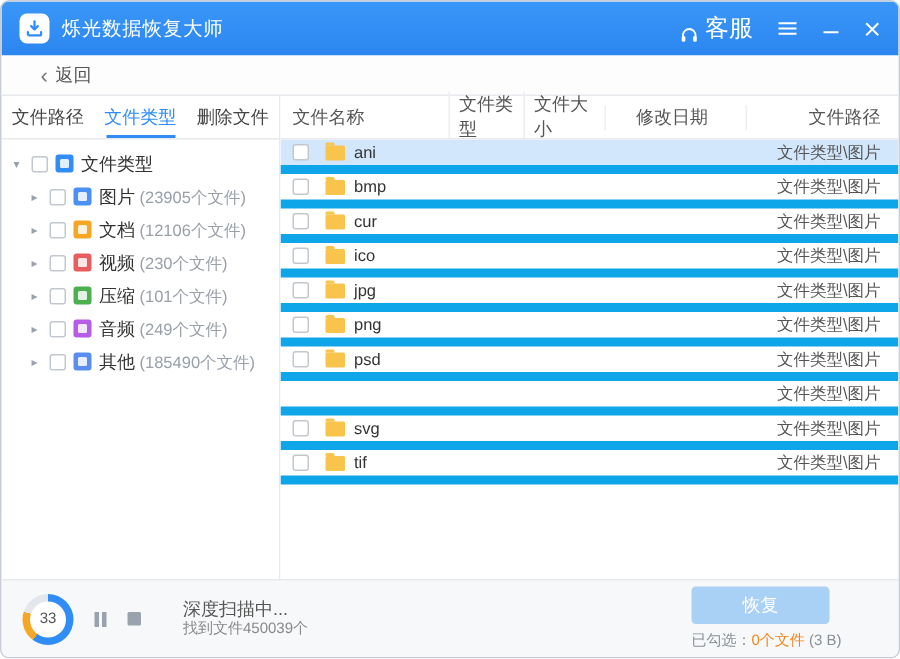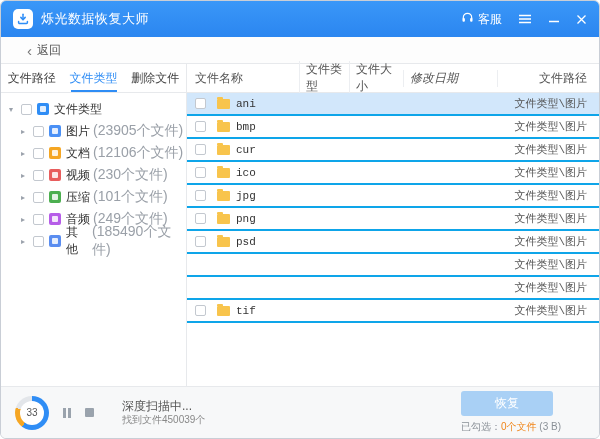--- a/index.html
+++ b/index.html
@@ -20,21 +20,21 @@
     display:flex; align-items:center; padding:0 12px;
     color:#fff;
   }
   .tb-left { display:flex; align-items:center; gap:8px; }
   .logo {
     width:20px; height:20px; background:#fff; border-radius:5px;
     display:flex; align-items:center; justify-content:center; flex:none;
   }
   .tb-title { font-size:13px; letter-spacing:0.5px; }
   .tb-right { margin-left:auto; display:flex; align-items:center; gap:16px; }
-  .tb-item { display:flex; align-items:flex-start; gap:4px; font-size:12px; cursor:pointer; }
+  .tb-item { display:flex; align-items:flex-end; gap:4px; font-size:16px; cursor:pointer; }
   .tb-item svg { display:block; }
 
   
   .backbar {
     height:27px; flex:none; background:#fdfdfd;
     border-bottom:1px solid #e7e9ec;
     display:flex; align-items:center; padding-left:26px;
   }
   .back-btn { display:flex; align-items:center; gap:5px; color:#555; font-size:12px; cursor:pointer; }
   .back-chevron { font-size:15px; line-height:1; color:#777; }
@@ -61,39 +61,39 @@
   .cb {
     width:11px; height:11px; flex:none; border:1px solid #c3c8cf; background:#fff;
     border-radius:2px; margin-right:5px;
   }
   .cat-icon { width:12px; height:12px; flex:none; border-radius:2px; margin-right:5px; position:relative; }
   .cat-icon::after {
     content:""; position:absolute; left:3px; top:3px; right:3px; bottom:3px;
     background:rgba(255,255,255,0.85); border-radius:1px;
   }
   .tree-lbl { color:#333; }
-  .tree-count { color:#9aa0a8; font-size:14px; margin-left:3px; }
+  .tree-count { color:#9aa0a8; font-size:11px; margin-left:3px; }
 
   
   .main { flex:1; display:flex; flex-direction:column; min-width:0; background:#fff; }
   .thead {
     height:29px; flex:none; display:flex; align-items:center;
     border-bottom:1px solid #e7e9ec; font-size:12px; color:#555;
   }
   .th { display:flex; align-items:center; }
   .th span { display:inline-block; }
   .th + .th { border-left:1px solid #eceef1; }
   .col-name { width:112px; padding-left:8px; flex:none;text-align:center; }
   .col-type { width:50px; padding-left:6px; flex:none; }
   .col-size { width:54px; padding-left:6px; flex:none; }
-  .col-date { width:94px; padding-left:6px; flex:none;font-style:italic; }
+  .col-date { width:94px; padding-left:20px; flex:none; }
   .col-path { flex:1; justify-content:flex-end; text-align:right; padding-right:12px; }
 
   .tbody { flex:1; overflow:hidden; }
-  .trow { height:23px; display:flex; align-items:center; font-size:11px; border-bottom:2px solid #0ea5e9; cursor:pointer;font-family:Liberation Mono, monospace; }
+  .trow { height:23px; display:flex; align-items:center; font-size:11px; border-bottom:6px solid #0ea5e9; cursor:pointer; }
   .trow.selected { background:#d2e7fb; }
   .td { display:flex; align-items:center; }
   .td.col-name { gap:6px; }
   .td.col-path { color:#555; }
   .fname { color:#333; }
   .folder {
     width:13px; height:10px; background:#f8c44c; border-radius:1px; position:relative; flex:none;
   }
   .folder::before {
     content:""; position:absolute; top:-2px; left:0; width:6px; height:2px;
@@ -350,20 +350,25 @@
     <div class="td col-date"></div>
     <div class="td col-path">文件类型\图片</div>
   </div>
           <div class="trow">
     <div class="td col-type"></div>
     <div class="td col-size"></div>
     <div class="td col-date"></div>
     <div class="td col-path">文件类型\图片</div>
   </div>
           <div class="trow">
+    <div class="td col-name">
+      <span class="cb"></span>
+      <span class="folder"></span>
+      <span class="fname">svg</span>
+    </div>
     <div class="td col-type"></div>
     <div class="td col-size"></div>
     <div class="td col-date"></div>
     <div class="td col-path">文件类型\图片</div>
   </div>
           <div class="trow">
     <div class="td col-name">
       <span class="cb"></span>
       <span class="folder"></span>
       <span class="fname">tif</span>

